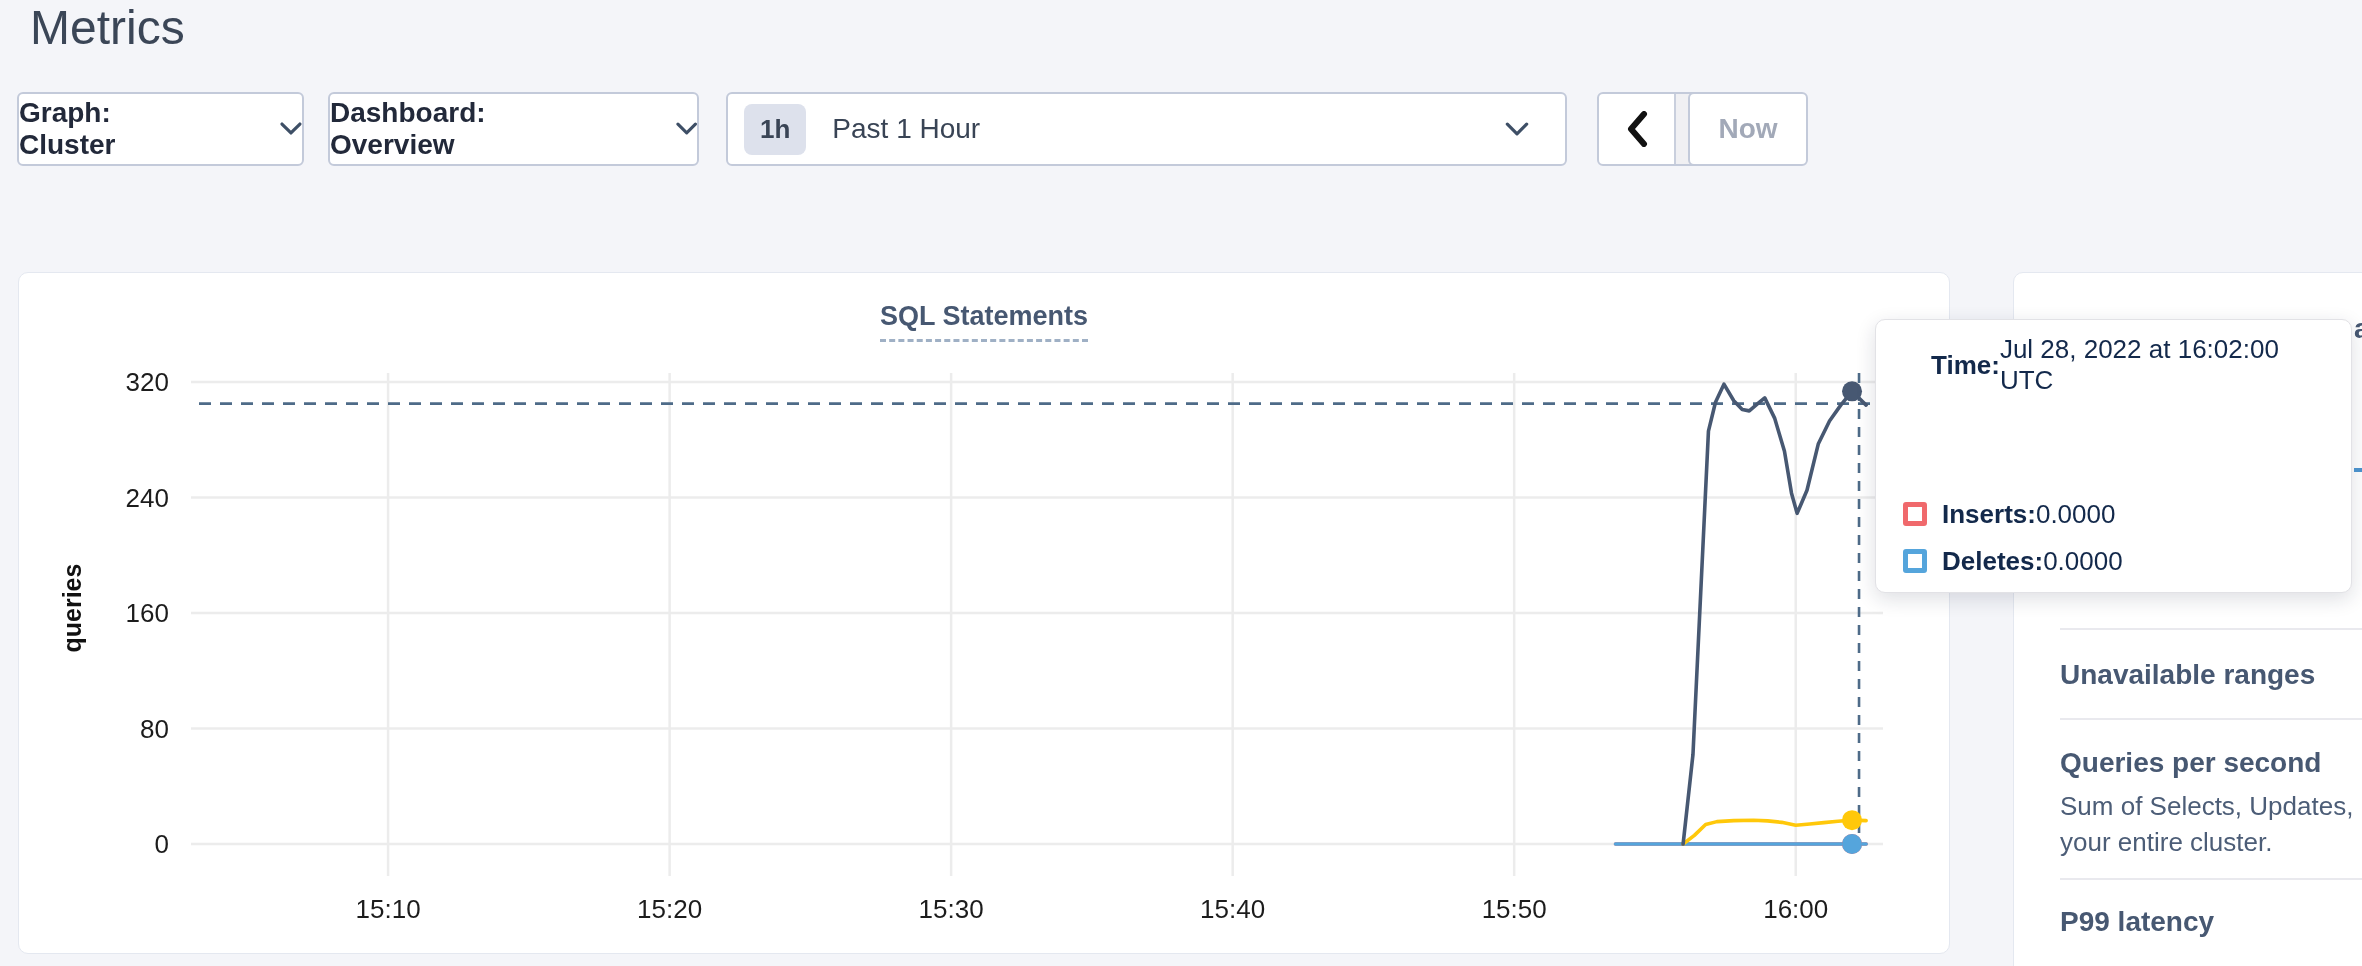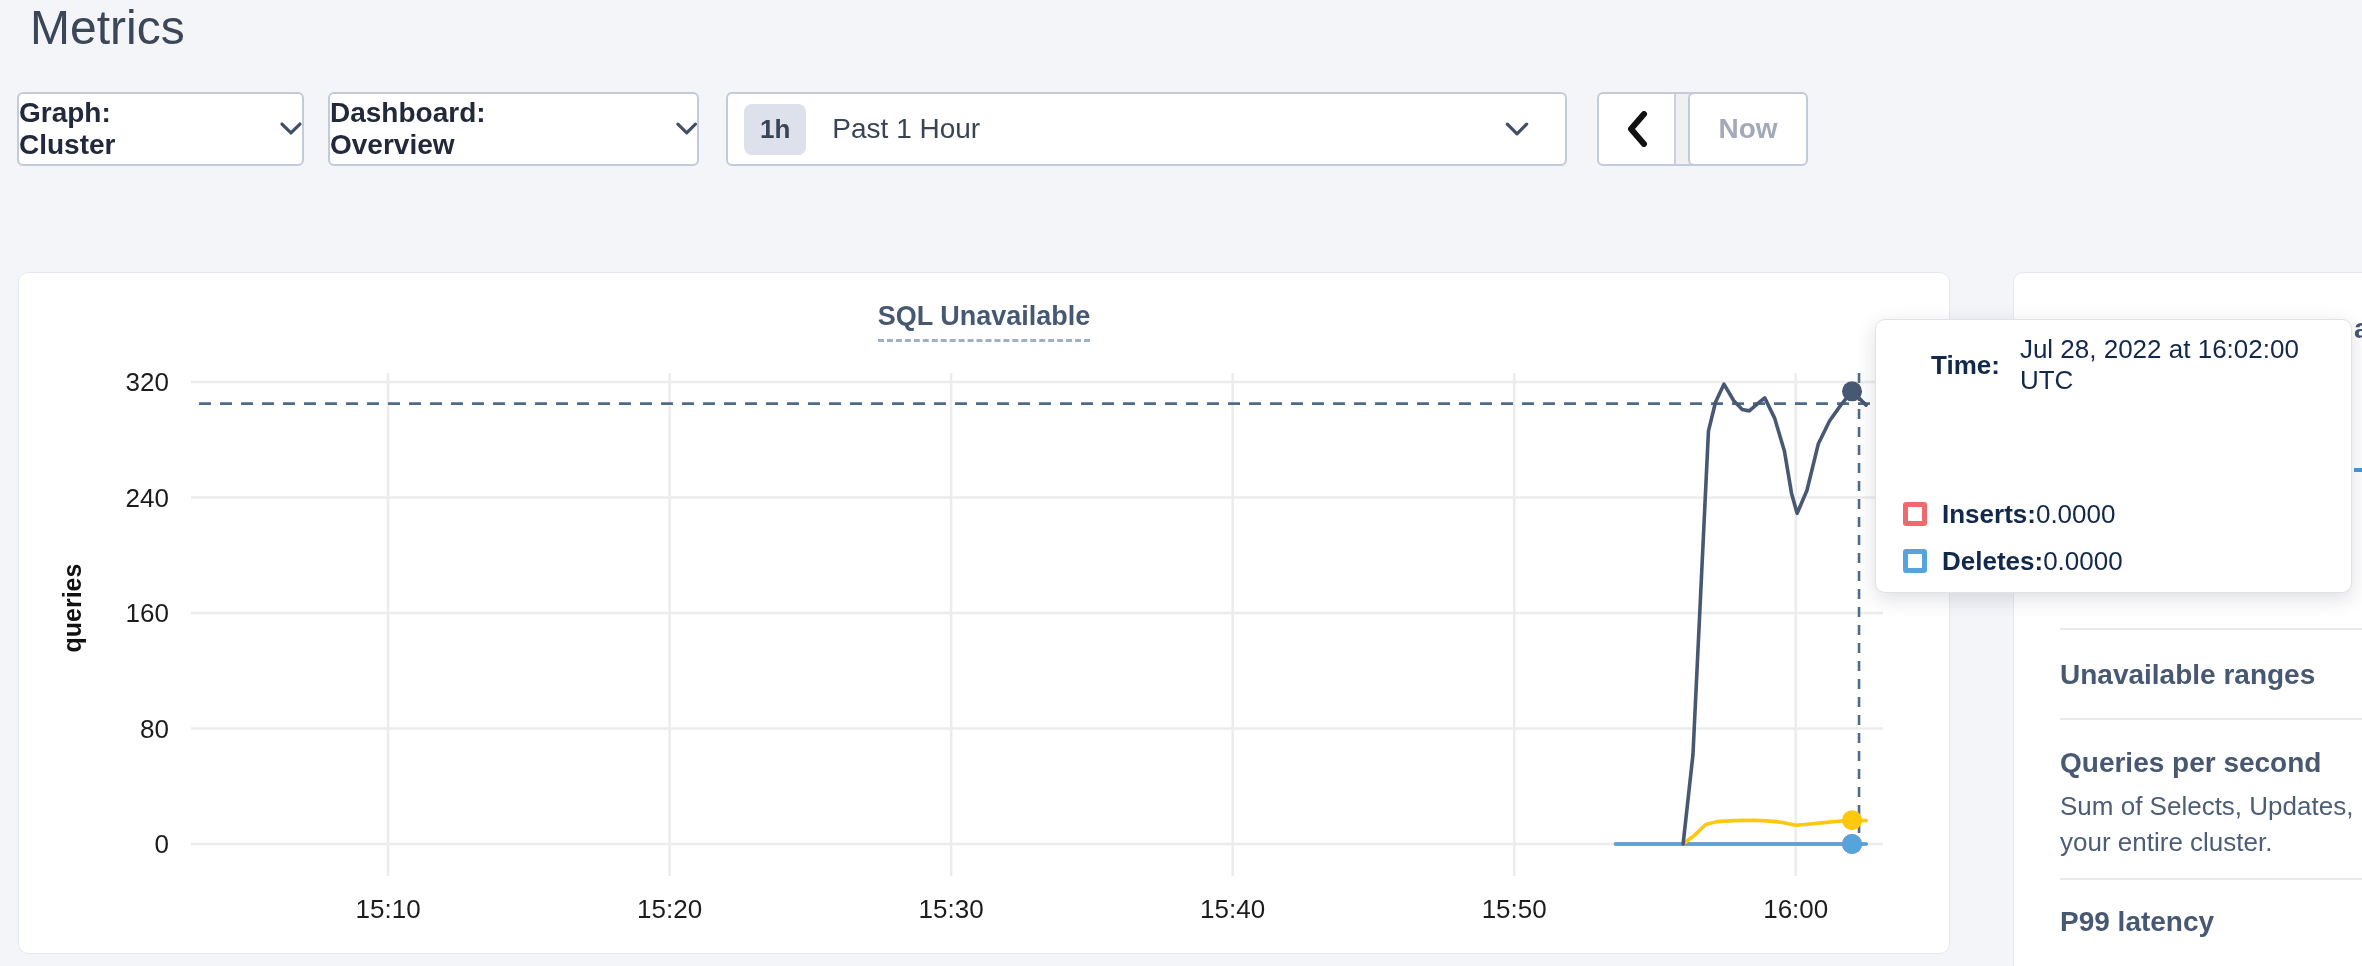--- a/index.html
+++ b/index.html
@@ -86,21 +86,21 @@
     box-shadow:0 6px 20px rgba(20,30,60,.14);
     z-index:30;
   }
   .tt-row {
     position:absolute; left:27px; right:16px; height:30px;
     display:flex; align-items:center;
     font-size:26px; color:#13294b;
   }
   .tt-row .lbl { font-weight:700; }
   .tt-row .val { margin-left:0; font-weight:400; }
-  .tt-time { left:55px;gap:20px; }
+  .tt-time { left:55px; }
   .swatch {
     width:24px; height:24px; margin-right:15px;
     border:5px solid #000; border-radius:3px; background:#fff;
     flex:0 0 auto;
   }
 
   
   .sb-divider { left:46px; right:0; height:0; border-top:2px solid #e9e9ee; }
   .sb-heading {
     left:46px; right:8px;
@@ -160,21 +160,21 @@
     <svg width="24" height="36" viewBox="0 0 24 36">
         <polyline points="5,3 18,18 5,33" fill="none" stroke="#8e939c" stroke-width="6" stroke-linecap="round" stroke-linejoin="round"></polyline>
       </svg>
   </div>
 </div>
 
 <button class="abs btn now-btn">Now</button>
 
 <div class="abs card chart-card">
   <div class="abs chart-title-wrap">
-    <span class="chart-title">SQL Unavailable</span>
+    <span class="chart-title">SQL Statements</span>
   </div>
   <svg id="chart-svg" class="abs chart-svg" width="1932" height="682" viewBox="0 0 1932 682">
       <line x1="172" y1="571" x2="1864" y2="571" stroke="#ececec" stroke-width="2.5"></line>
       <text x="150" y="580" text-anchor="end" font-size="26" fill="#1c1c1c">0</text>
       <line x1="172" y1="455.5" x2="1864" y2="455.5" stroke="#ececec" stroke-width="2.5"></line>
       <text x="150" y="464.5" text-anchor="end" font-size="26" fill="#1c1c1c">80</text>
       <line x1="172" y1="340" x2="1864" y2="340" stroke="#ececec" stroke-width="2.5"></line>
       <text x="150" y="349" text-anchor="end" font-size="26" fill="#1c1c1c">160</text>
       <line x1="172" y1="224.5" x2="1864" y2="224.5" stroke="#ececec" stroke-width="2.5"></line>
       <text x="150" y="233.5" text-anchor="end" font-size="26" fill="#1c1c1c">240</text>

